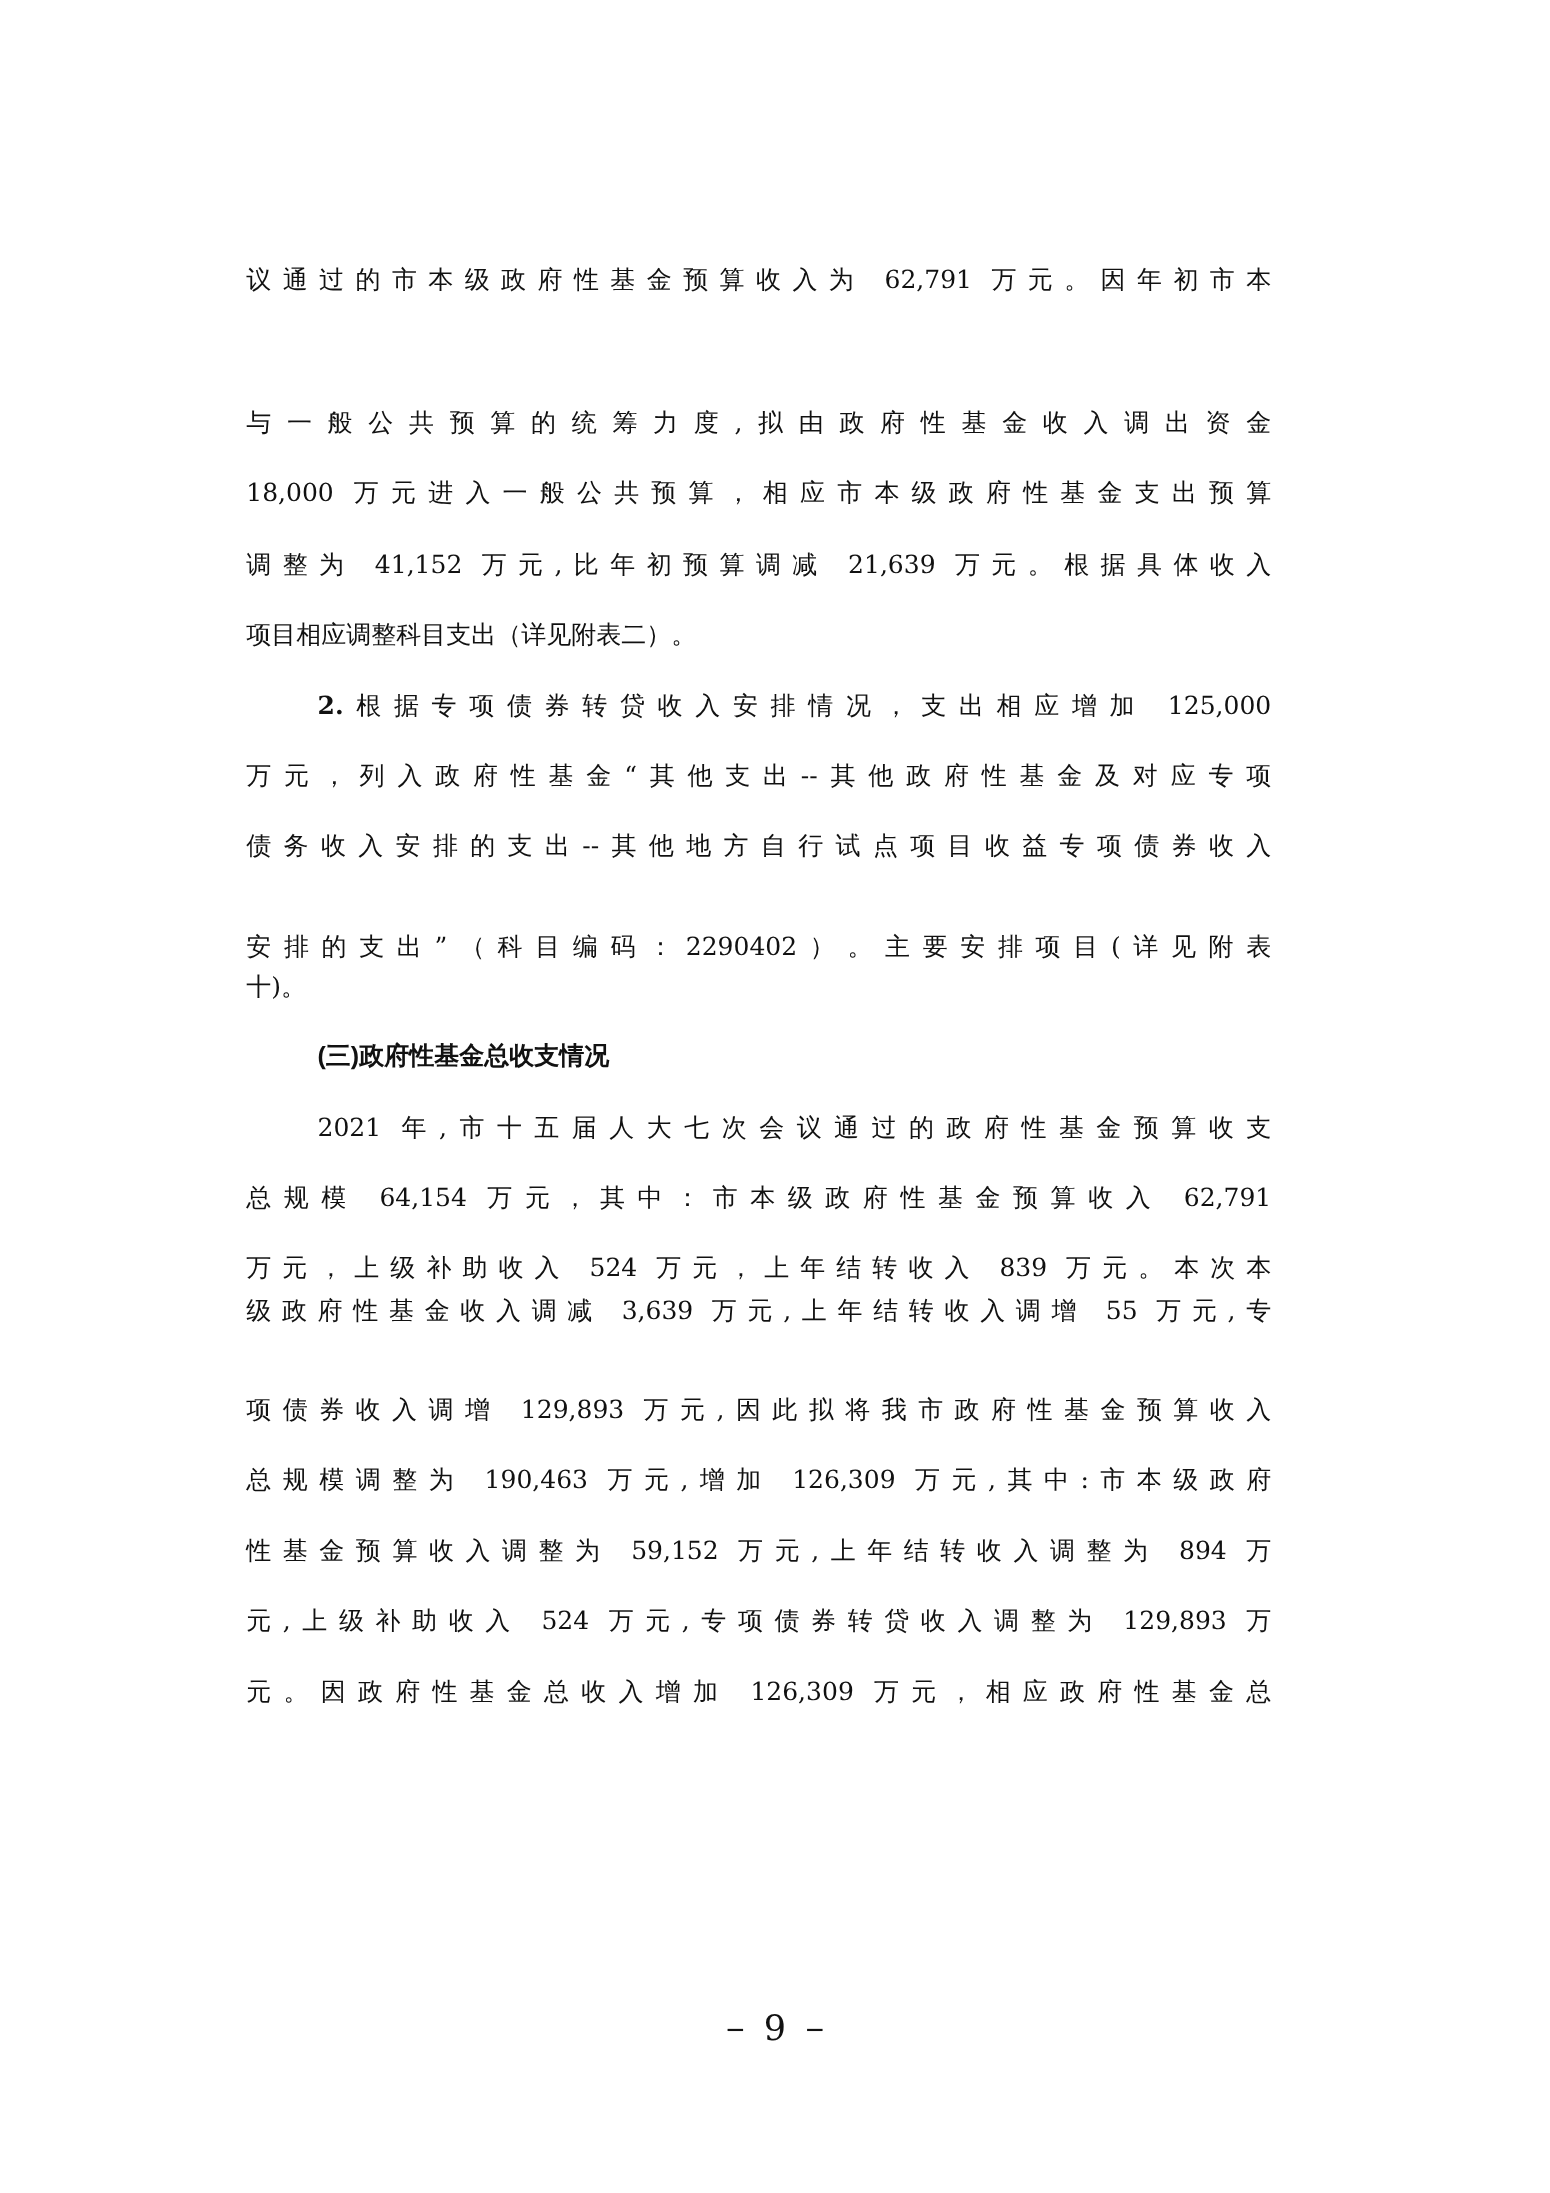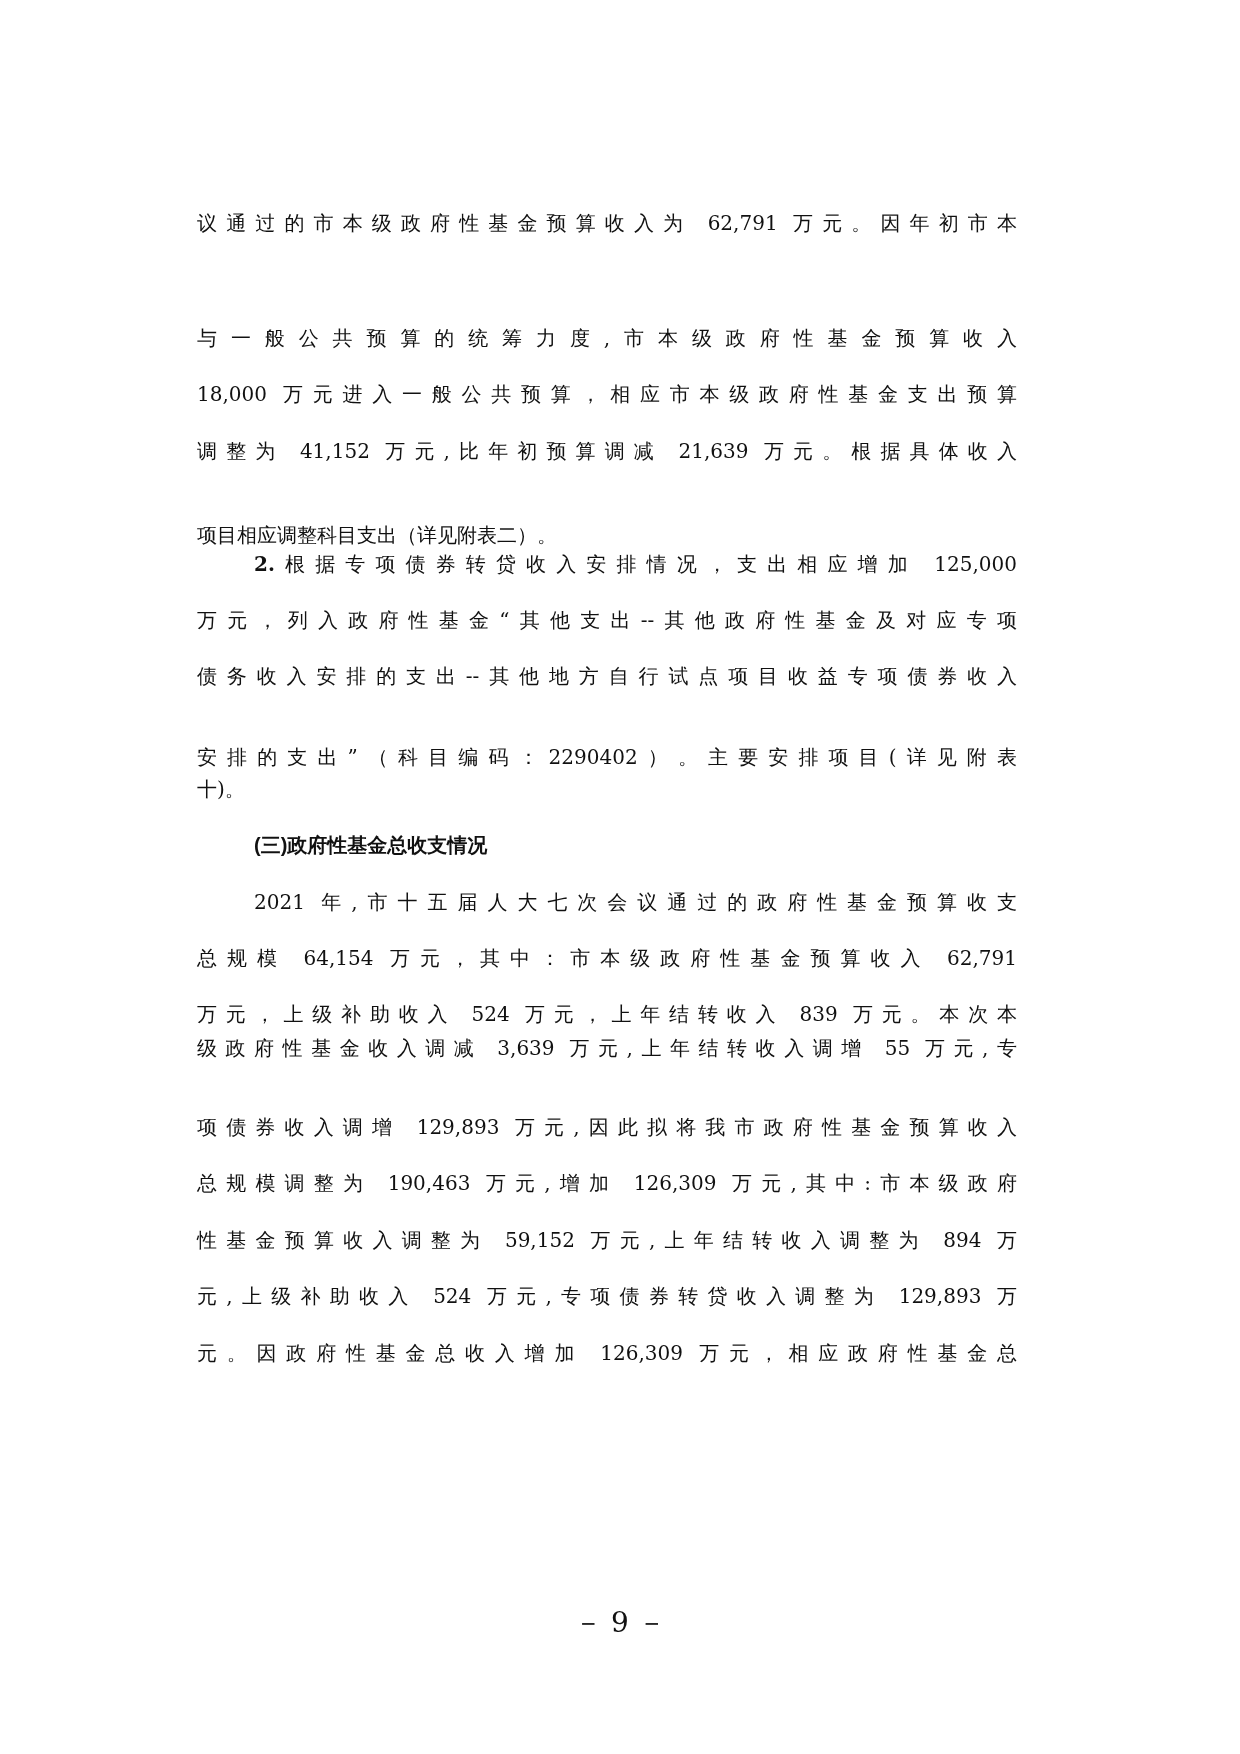--- a/index.html
+++ b/index.html
@@ -15,24 +15,24 @@
     .heading { font-family: Liberation Sans, sans-serif; font-weight: bold; }
     .pagenum { position: absolute; left: 0; width: 1240px; top: 1603px; text-align: center;
       font-size: 28px; line-height: 40px; font-family: "DejaVu Serif", serif; }
   </style>
 </head>
 <body>
 
 <div class="page">
 
   <div class="line" style="top:203px">议通过的市本级政府性基金预算收入为 62,791 万元。因年初市本</div>
-  <div class="line" style="top:318px">与一般公共预算的统筹力度,市本级政府性基金预算收入</div>
+  <div class="line" style="top:318px">与一般公共预算的统筹力度,拟由政府性基金收入调出资金</div>
   <div class="line" style="top:374px">18,000 万元进入一般公共预算，相应市本级政府性基金支出预算</div>
   <div class="line" style="top:431px">调整为 41,152 万元,比年初预算调减 21,639 万元。根据具体收入</div>
-  <div class="line last" style="top:515px">项目相应调整科目支出（详见附表二）。</div>
+  <div class="line last" style="top:487px">项目相应调整科目支出（详见附表二）。</div>
 
   <div class="line indent" style="top:544px"><span class="bold">2.</span><span>根据专项债券转贷收入安排情况，支出相应增加 125,000</span></div>
   <div class="line" style="top:600px">万元，列入政府性基金“其他支出--其他政府性基金及对应专项</div>
   <div class="line" style="top:656px">债务收入安排的支出--其他地方自行试点项目收益专项债券收入</div>
   <div class="line" style="top:737px">安排的支出”（科目编码：2290402）。主要安排项目(详见附表</div>
   <div class="line last" style="top:769px">十)。</div>
 
   <div class="line indent last heading" style="top:825px">(三)政府性基金总收支情况</div>
 
   <div class="line indent" style="top:882px">2021 年,市十五届人大七次会议通过的政府性基金预算收支</div>

